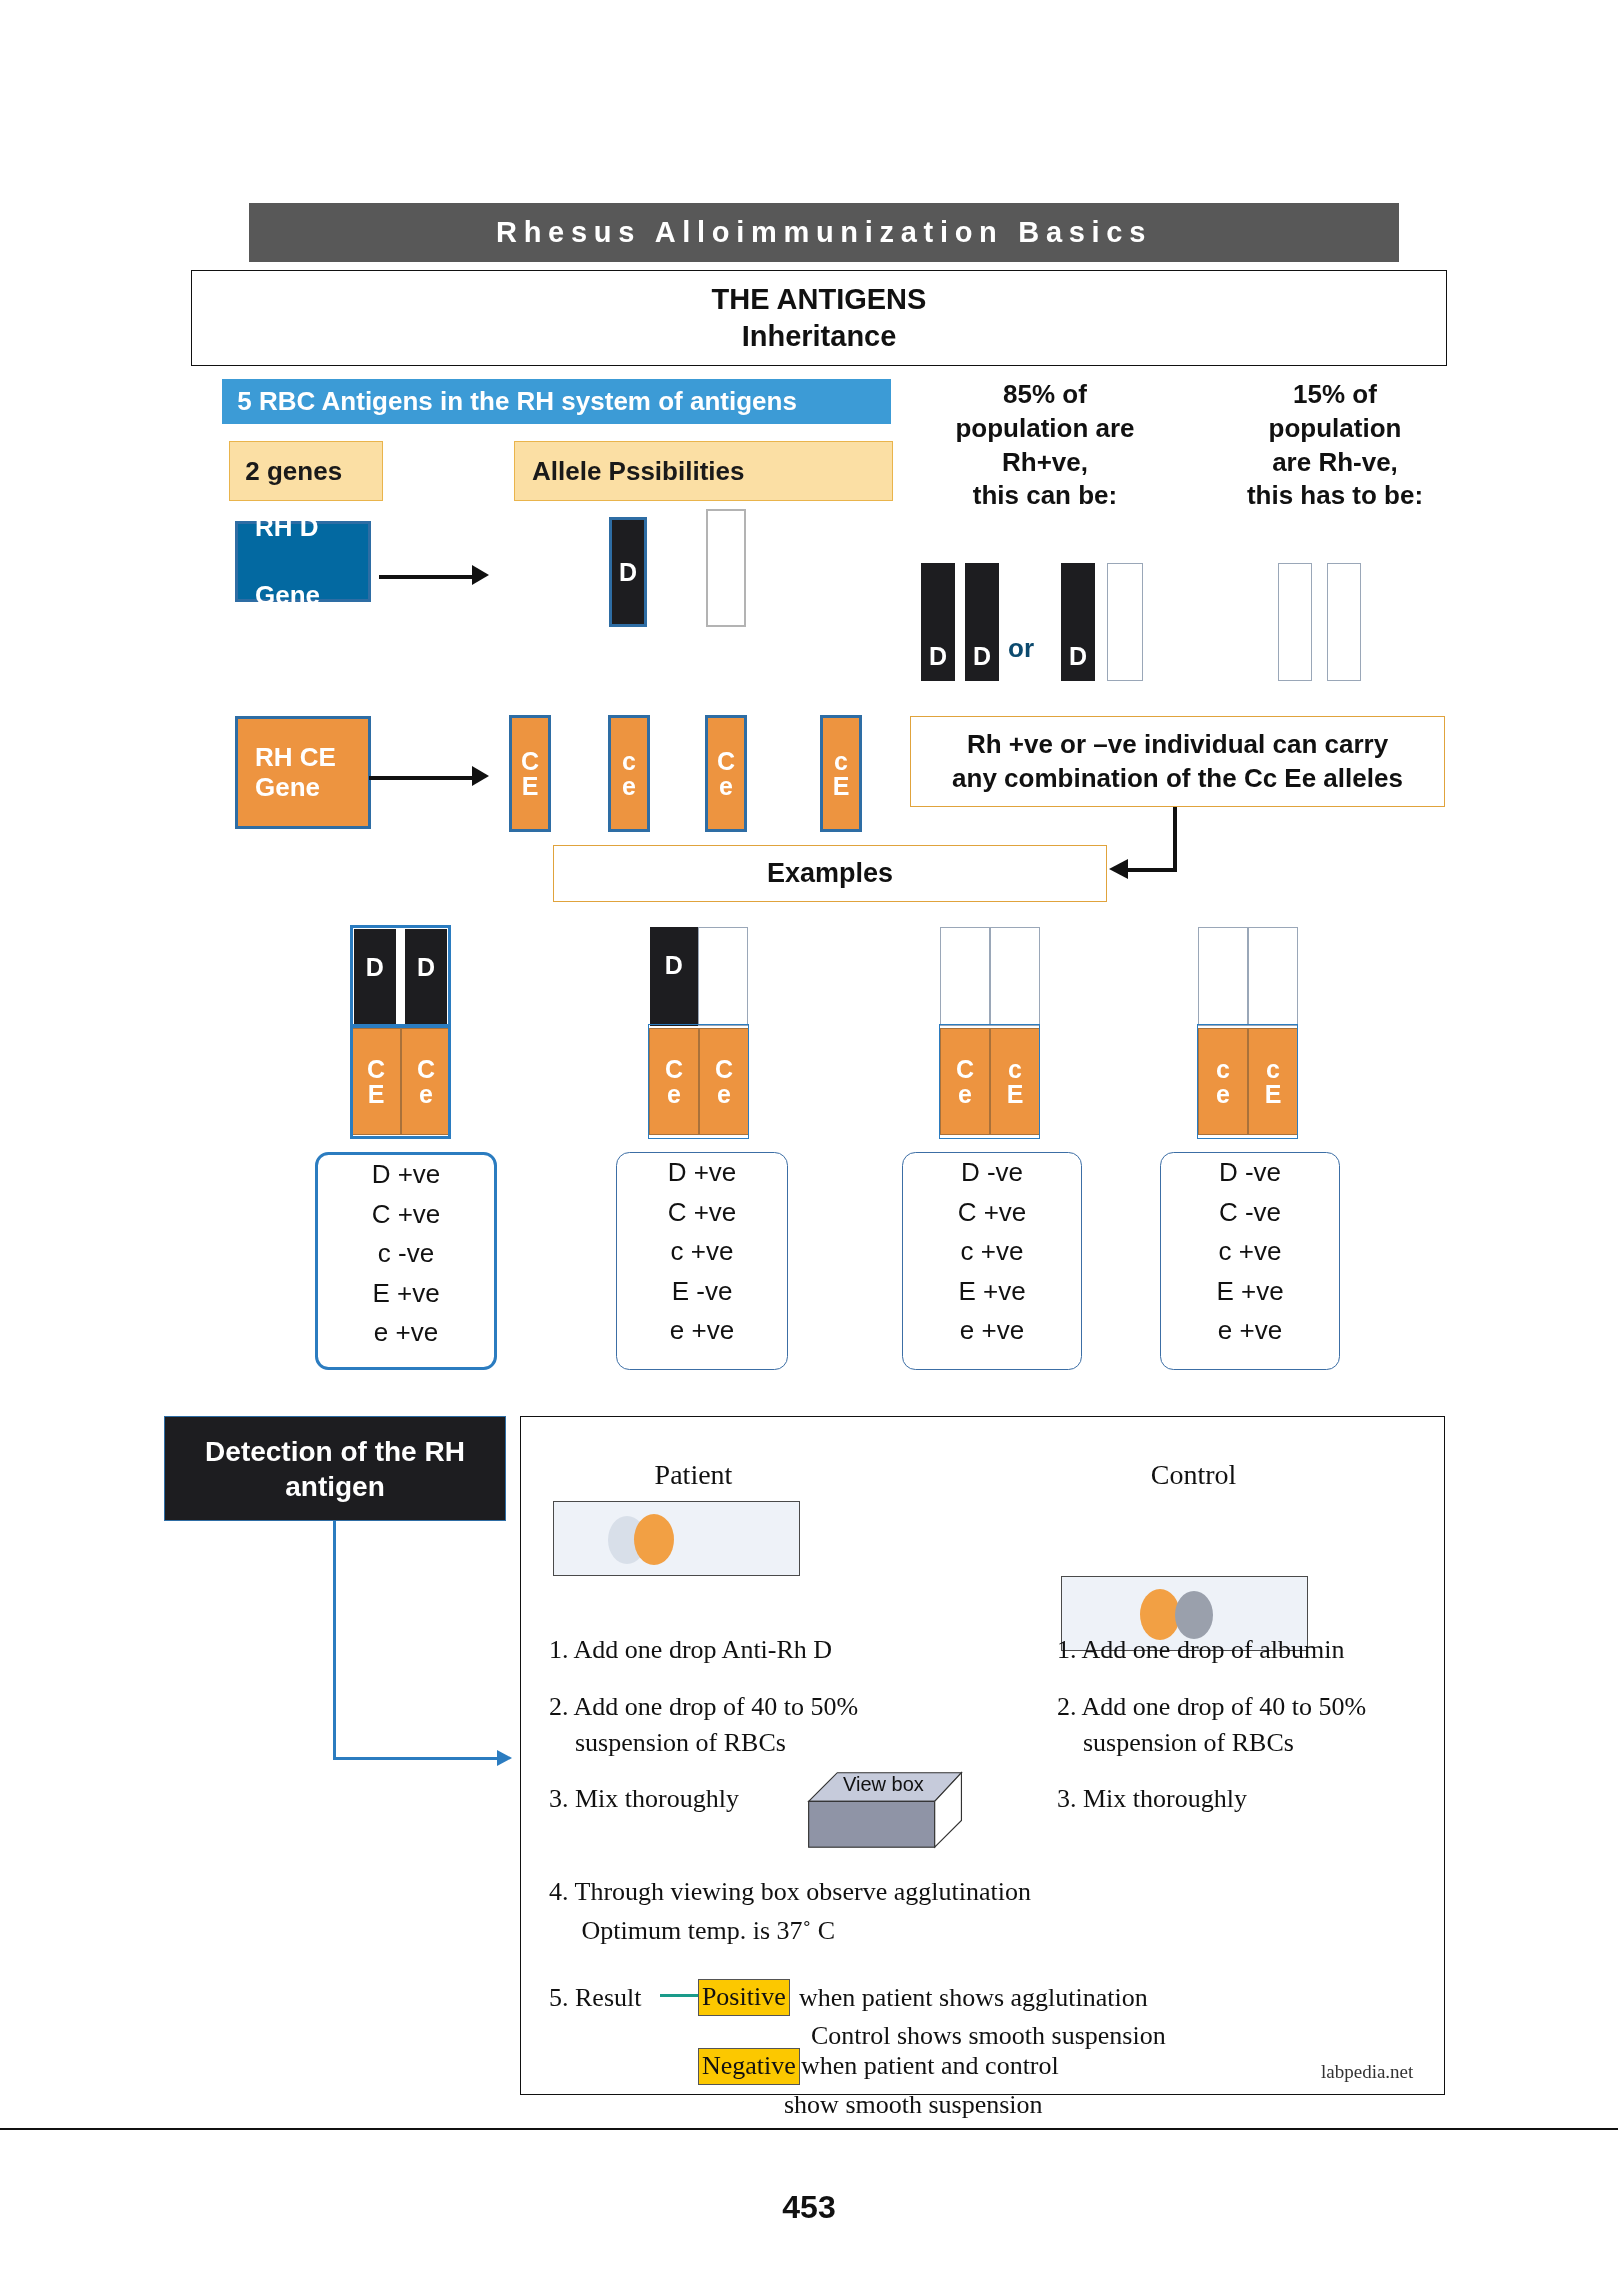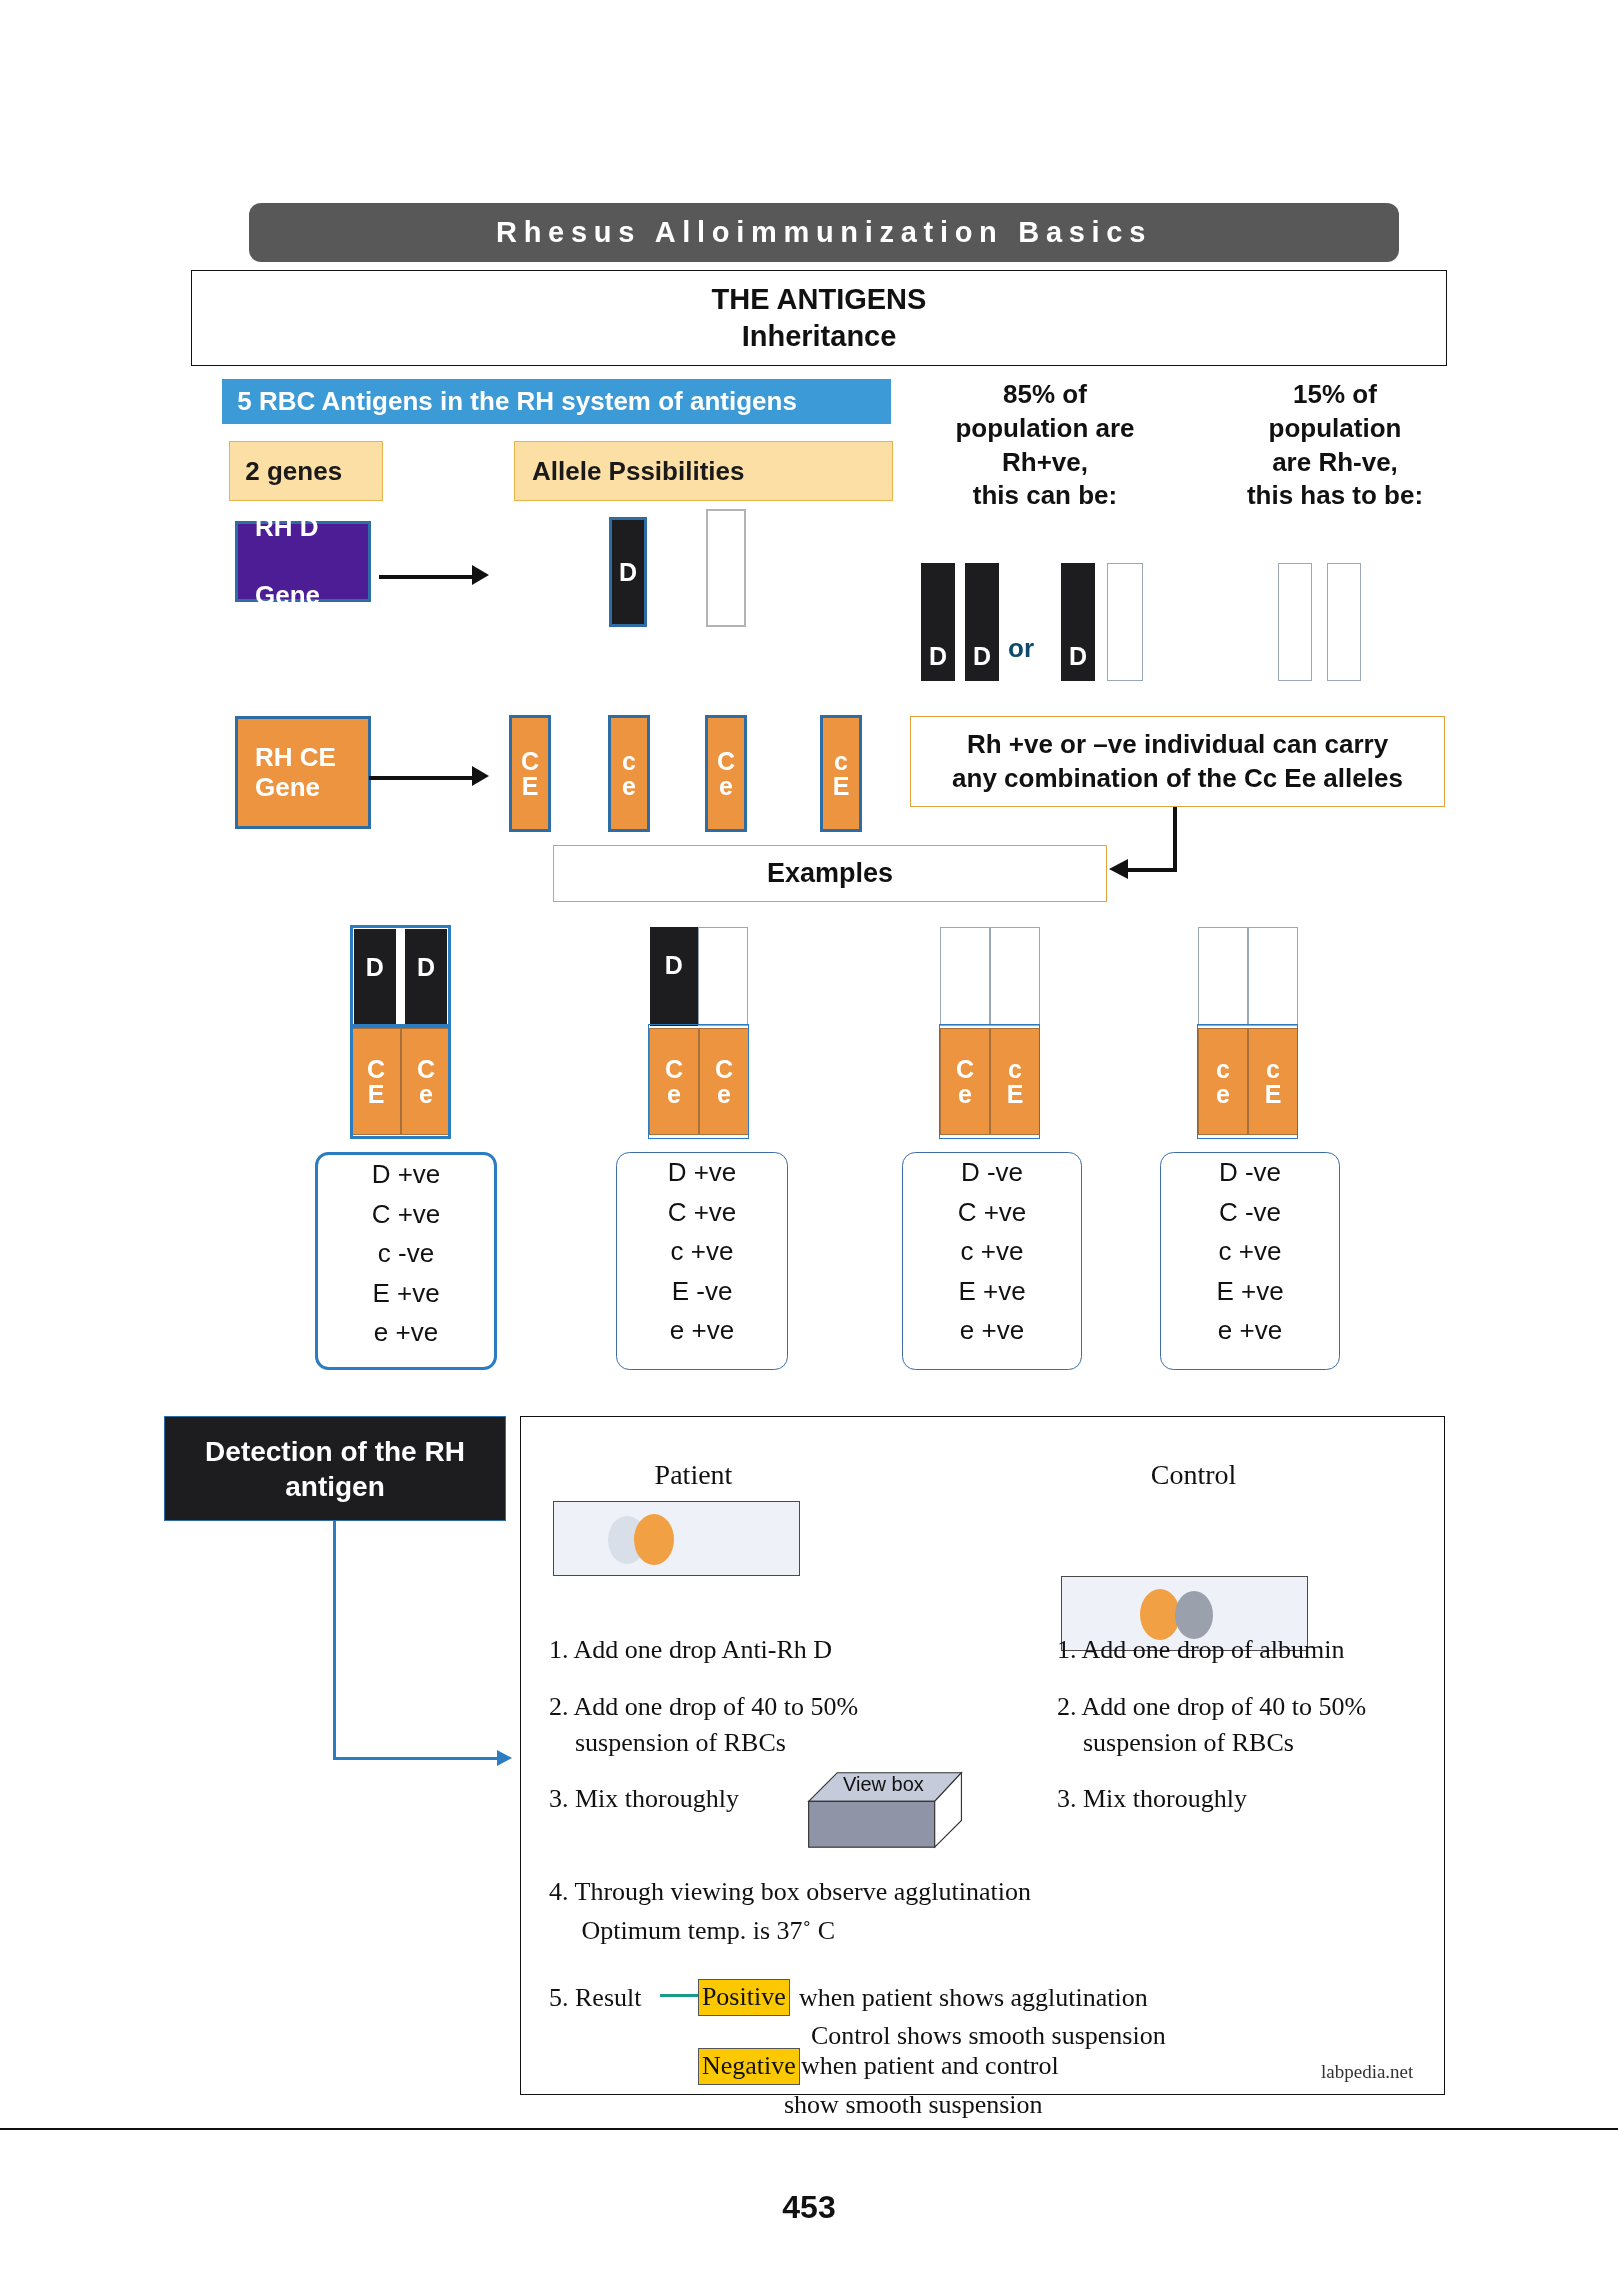--- a/index.html
+++ b/index.html
@@ -8,21 +8,21 @@
     font-family:"Liberation Sans", sans-serif;
     -webkit-font-smoothing:antialiased;
   }
   .abs{position:absolute;}
 
   
   #title-bar{
     left:249px;top:203px;width:1150px;height:59px;
     background:#585858;color:#ffffff;
     display:flex;align-items:center;justify-content:center;
-    font-size:29px;font-weight:bold;letter-spacing:6.7px;border-radius:12px;
+    font-size:29px;font-weight:bold;letter-spacing:6.7px;
   }
 
   
   #antigens-box{
     left:191px;top:270px;width:1254px;height:94px;
     border:1.9px solid #111;background:#fff;
     display:flex;flex-direction:column;align-items:center;justify-content:center;
     font-size:29px;font-weight:600;color:#111;line-height:1.28;
   }
 
@@ -43,21 +43,21 @@
   #genes-box{left:229px;top:441px;width:154px;height:60px;padding-left:15.3px;}
   #allele-box{left:514px;top:441px;width:379px;height:60px;padding-left:17px;}
 
   
   .gene-box{
     border:3.8px solid #2e6da4;color:#fff;
     display:flex;flex-direction:column;align-items:flex-start;justify-content:center;
     font-size:26px;font-weight:bold;line-height:1.12;
     padding-left:17px;box-sizing:border-box;
   }
-  #rhd-gene{left:235px;top:521px;width:136px;height:81px;background:#4c1d95;gap:38px;}
+  #rhd-gene{left:235px;top:521px;width:136px;height:81px;background:#0369a1;gap:38px;}
   #rhce-gene{left:235px;top:716px;width:136px;height:113px;background:#ed9440;}
 
   
   .arrow-line{background:#111;height:3.8px;}
   .arrow-head{
     width:0;height:0;border-top:10.5px solid transparent;
     border-bottom:10.5px solid transparent;border-left:17px solid #111;
   }
 
   

